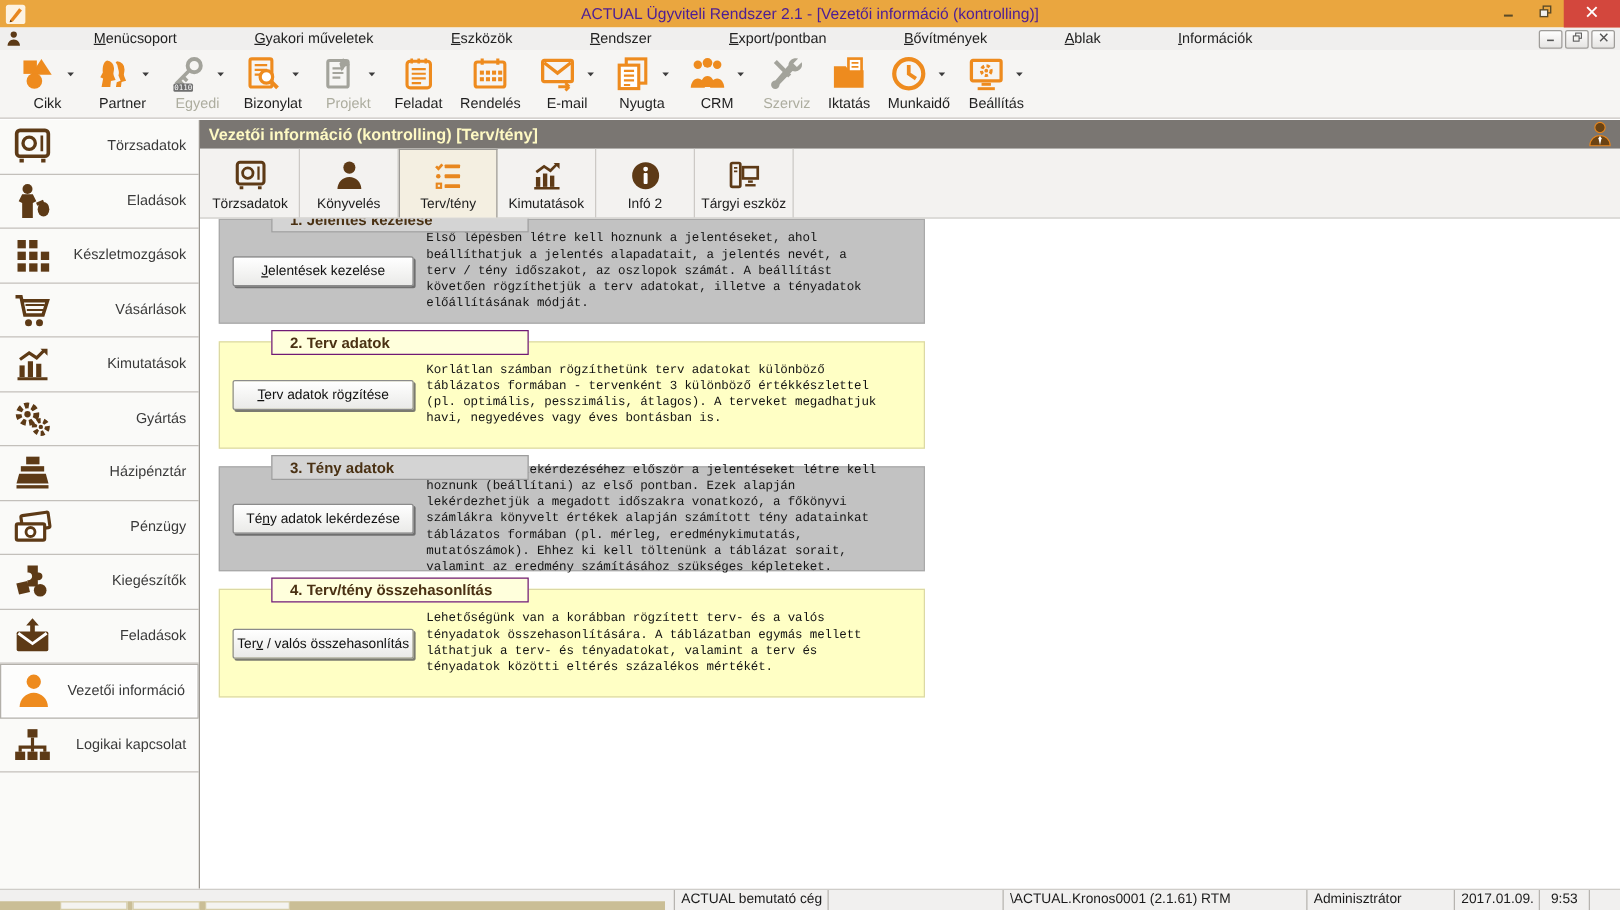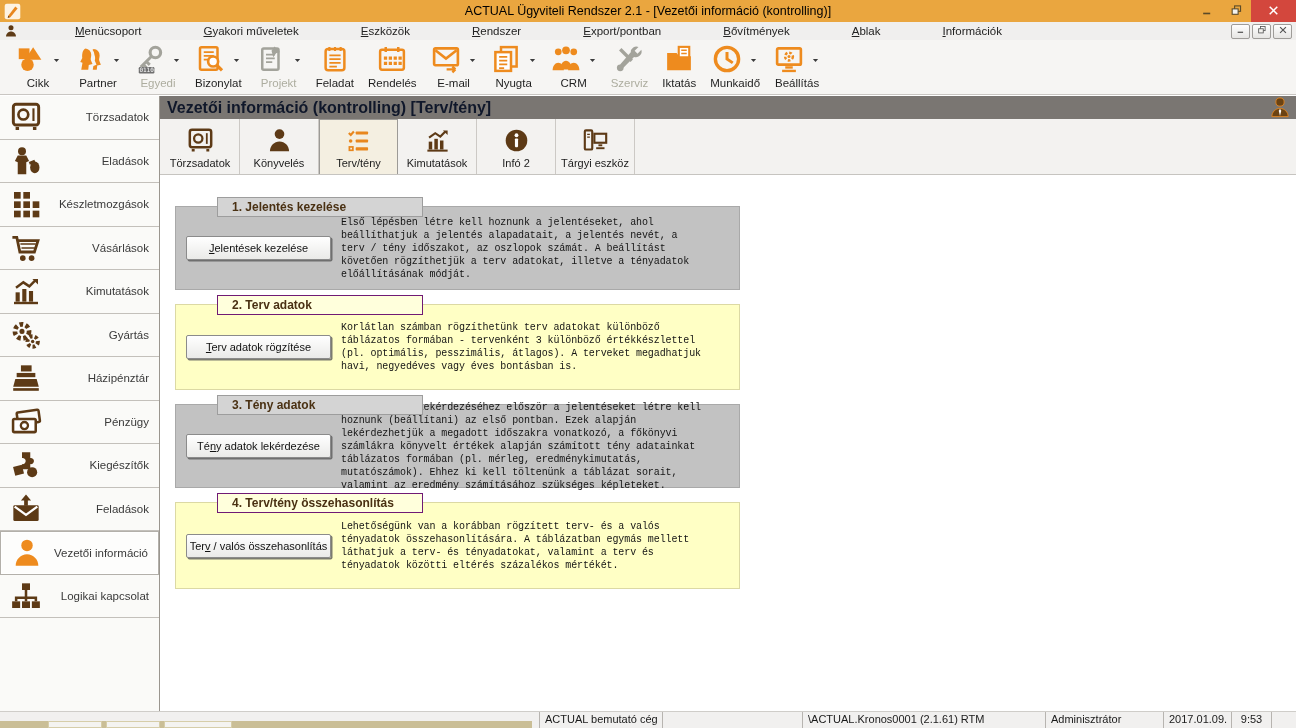--- a/index.html
+++ b/index.html
@@ -4,21 +4,21 @@
 <style>
   * { margin:0; padding:0; box-sizing:border-box; }
   html,body { width:1296px; height:728px; }
   body { font-family:"Liberation Sans", sans-serif; font-size:11px; color:#1c1c1c; }
   .screen { position:relative; width:1296px; height:728px; background:#fff; overflow:hidden; }
 
   
   .titlebar { position:absolute; top:0; left:0; right:0; height:22px; background:#eaa63f; display:flex; align-items:center; }
   .applogo { width:17px; height:17px; margin-left:4px; flex:none; }
   .applogo svg { width:100%; height:100%; }
-  .win-title { position:absolute; left:0; right:0; text-align:center; font-size:12.5px; color:#000000; }
+  .win-title { position:absolute; left:0; right:0; text-align:center; font-size:12.5px; color:#4c1d95; }
   .wctrls { margin-left:auto; display:flex; height:22px; z-index:2; }
   .wbtn { width:29px; height:22px; display:flex; align-items:center; justify-content:center; color:#5a4a28; cursor:default; }
   .wbtn svg { width:13px; height:13px; }
   .wbtn.close { width:45px; background:#d3473d; color:#fff; }
 
   
   .menubar { position:absolute; top:22px; left:0; right:0; height:18px; background:#f0efee; display:flex; align-items:center; padding-left:4px;gap:44px; }
   .muser { width:14px; height:14px; color:#5d3a16; margin-right:4px; }
   .muser svg { width:100%; height:100%; }
   .mitem { display:inline-block; padding:1px 9px; font-size:11.5px; color:#222; cursor:default; }
@@ -44,33 +44,33 @@
   .sidebar { width:160px; flex:none; background:#fafaf8; border-right:1px solid #9a968f; }
   .sitem { height:43.5px; display:flex; align-items:center; padding:0 10px 0 9px; border-bottom:1px solid #c3c0bb; cursor:default; }
   .sicon { width:34px; height:32px; color:#5d3a16; flex:none; }
   .sicon svg { width:100%; height:100%; }
   .slabel { margin-left:auto; font-size:11.5px; color:#3a3a3a; white-space:nowrap; }
   .sitem.sel { border:1px solid #b3b0aa; border-bottom:1px solid #b3b0aa; background:#fdfdfc; box-shadow:inset 0 0 0 1px #fff; }
   .sitem.sel .sicon { color:#ee8b1e; }
 
   .main { flex:1; display:flex; flex-direction:column; background:#fff; }
   .panelhead { height:23px; background:#7a7672; display:flex; align-items:center; padding:0 4px 0 7px; flex:none; }
-  .paneltitle { color:#0f172a; font-weight:bold; font-size:16px; }
+  .paneltitle { color:#fef9c3; font-weight:bold; font-size:13px; }
   .panelperson { margin-left:auto; width:24px; height:23px; color:#6b4313; }
   .panelperson svg { width:100%; height:100%; }
 
   .tabbar { height:56px; background:#f3f2f0; border-bottom:1px solid #c6c4c0; display:flex; align-items:stretch; padding-left:1px; flex:none; }
   .tab { width:79px; display:flex; flex-direction:column; align-items:center; justify-content:flex-end; padding-bottom:5px; border-right:1px solid #ccc9c5; cursor:default; }
   .tabicon { width:27px; height:27px; color:#5d3a16; margin-bottom:3px; }
   .tabicon svg { width:100%; height:100%; }
   .tablabel { font-size:11px; color:#1c1c1c; white-space:nowrap; }
   .tab.sel { background:#f4efe1; border:1px solid #9c9a96; border-bottom:none; }
   .tab.sel .tabicon { color:#e8871e; }
 
-  .content { flex:1; background:#fff; padding-top:31px; overflow:hidden; }
+  .content { flex:1; background:#fff; overflow:hidden; }
   .section { position:relative; margin:0 0 14px 15px; width:565px; display:flex; align-items:center; }
   .section.gray { background:#c2c2c2; border:1px solid #a9a9a9; }
   .section.yellow { background:#ffffc5; border:1px solid #dcd9a4; }
   .sec-head { position:absolute; top:-10px; left:41px; height:20px; line-height:18px; min-width:206px; padding:0 14px; font-size:12px; font-weight:bold; color:#4a3113; }
   .section.gray .sec-head { background:#d4d4d4; border:1px solid #9d9d9d; }
   .section.yellow .sec-head { background:#ffffdc; border:1px solid #701a75; }
   .winbtn { flex:none; margin-left:10px; width:145px; height:24px; font-family:"Liberation Sans",sans-serif; font-size:11px; color:#111; background:linear-gradient(#ffffff,#eaeae8); border:1px solid #8b8b8b; border-radius:2px; box-shadow:1.5px 1.5px 0 rgba(90,90,90,.8); white-space:nowrap; cursor:default; }
   .sec-text { margin-left:10px; width:362px; font-size:10px; line-height:1.3; color:#141414; letter-spacing:-0.1px;font-family:Liberation Mono, monospace; }
   .s1 { height:84px; } .s2 { height:86px; } .s3 { height:84px; } .s4 { height:87px; }
 

